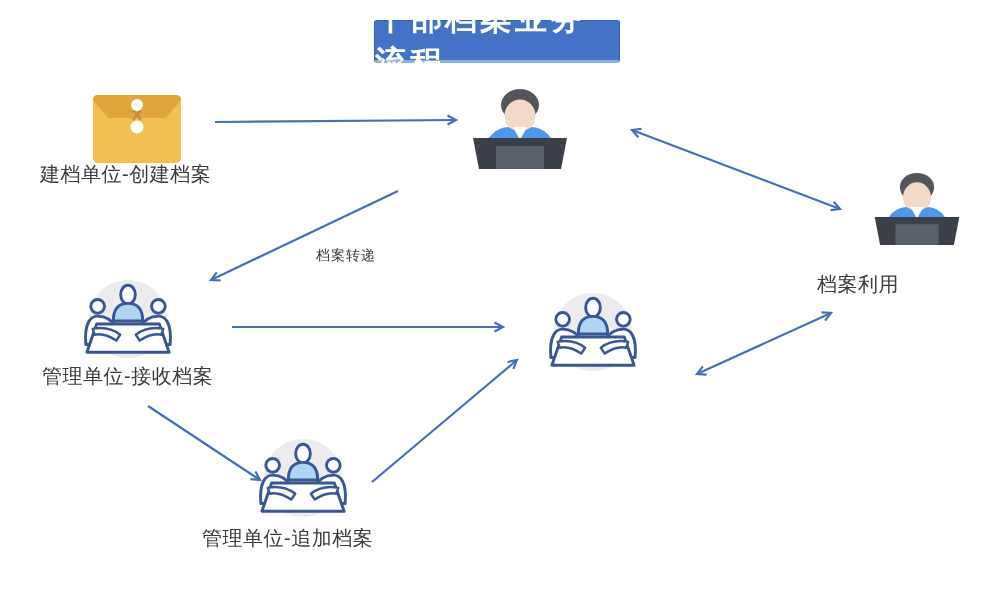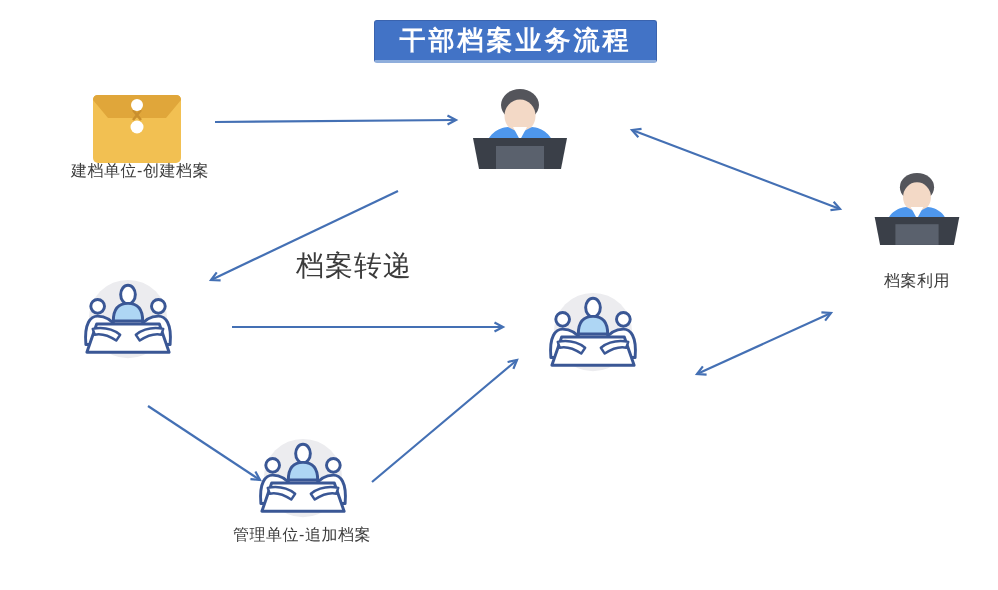--- a/index.html
+++ b/index.html
@@ -1,31 +1,31 @@
 <!DOCTYPE html>
 <html><head>
 <meta charset="utf-8">
 <style>
   html,body{margin:0;padding:0;background:#ffffff;}
   #canvas{
     position:relative;width:998px;height:590px;background:#ffffff;overflow:hidden;
     font-family:"Liberation Sans",sans-serif;
   }
   .banner{
-    position:absolute;left:374px;top:20px;width:283px;height:43px;
+    position:absolute;left:374px;top:20px;width:246px;height:43px;
     background:#4273C6;border:1px solid #3A63AE;border-bottom:3px solid #8FAEDC;
-    border-radius:3px;color:#ffffff;font-size:26px;font-weight:bold;letter-spacing:3px;
+    border-radius:3px;color:#ffffff;font-size:32px;font-weight:bold;letter-spacing:3px;
     display:flex;align-items:center;justify-content:center;box-sizing:border-box;
   }
   .node-label{
-    position:absolute;color:#3b3b3b;font-size:16px;letter-spacing:0.5px;
-    text-align:center;white-space:nowrap;
+    position:absolute;color:#3b3b3b;font-size:20px;letter-spacing:0.5px;
+    white-space:nowrap;
   }
   .edge-label{
-    position:absolute;color:#3b3b3b;font-size:28px;letter-spacing:1px;
+    position:absolute;color:#3b3b3b;font-size:14px;letter-spacing:1px;
     text-align:center;white-space:nowrap;
   }
   .icon{position:absolute;}
   svg{display:block;}
   #arrow-layer{position:absolute;left:0;top:0;width:998px;height:590px;}
 </style>
 </head>
 <body>
 
 <div id="canvas">
@@ -91,20 +91,21 @@
     </svg>
 
   <svg class="icon" style="left:872px;top:169px" width="90" height="78">
       <use href="#sym-person-desk"></use>
     </svg>
   <div class="node-label" style="left:817px;top:271px;width:200px">档案利用</div>
 
   <svg class="icon" style="left:81px;top:277px" width="94" height="88">
       <use href="#sym-meeting"></use>
     </svg>
+  <div class="node-label" style="left:42px;top:363px;width:200px">管理单位-接收档案</div>
 
   <svg class="icon" style="left:546px;top:290px" width="94" height="88">
       <use href="#sym-meeting"></use>
     </svg>
 
   <svg class="icon" style="left:256px;top:436px" width="94" height="88">
       <use href="#sym-meeting"></use>
     </svg>
   <div class="node-label" style="left:202px;top:525px;width:200px">管理单位-追加档案</div>
 

